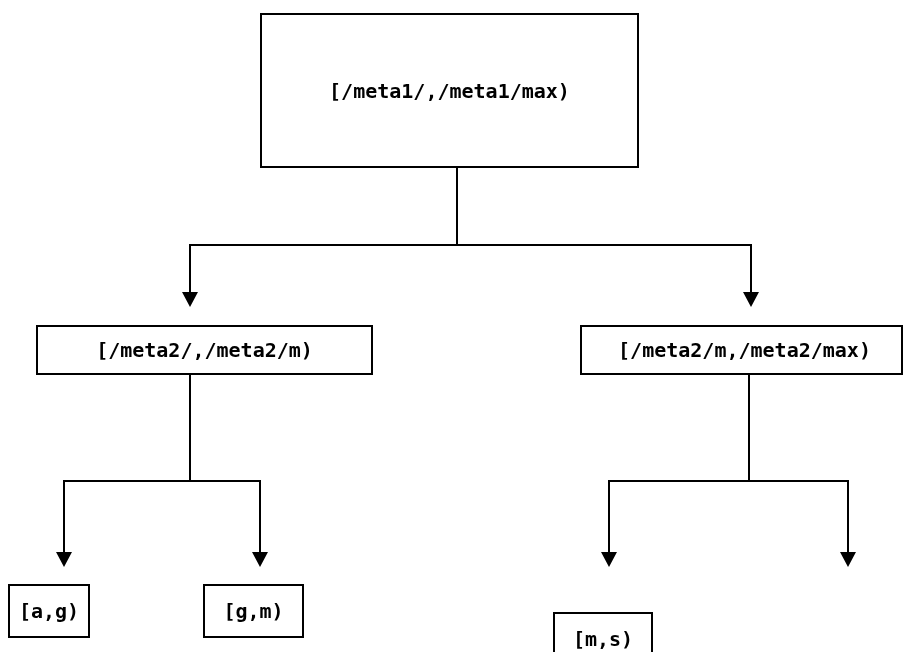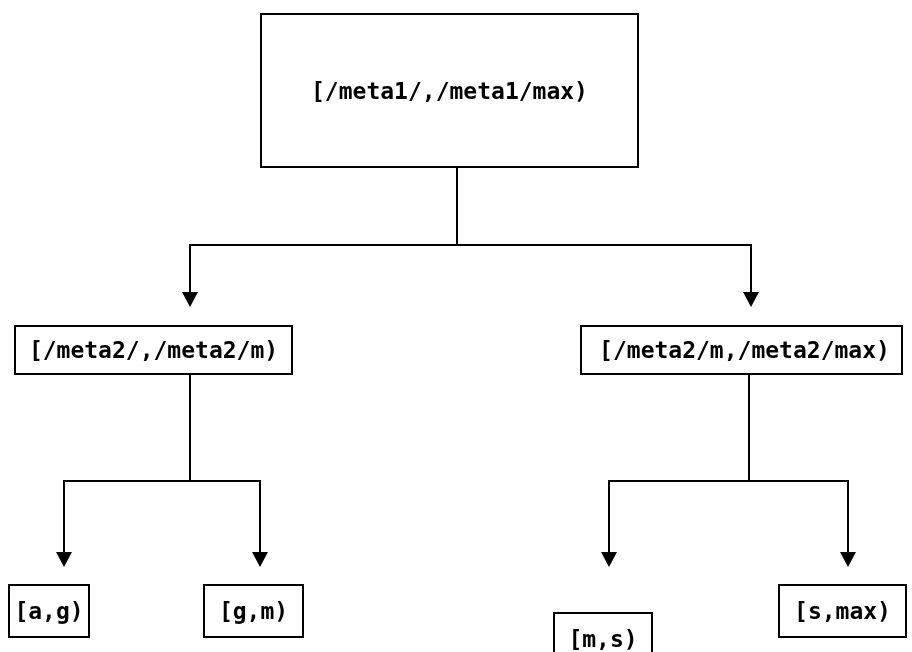--- a/index.html
+++ b/index.html
@@ -33,26 +33,26 @@
   }
   .node {
     position: absolute;
     box-sizing: border-box;
     border: 2px solid #000000;
     background: #ffffff;
     color: #000000;
     display: flex;
     align-items: center;
     justify-content: center;
-    font-size: 23px;
+    font-size: 20px;
     font-weight: bold;
     white-space: nowrap;
   }
   .node-root   { left: 260px; top: 13px;  width: 379px; height: 155px; }
-  .node-l2a    { left: 14px;  top: 325px; width: 279px; height: 50px;  }
+  .node-l2a    { left: 36px;  top: 325px; width: 337px; height: 50px;  }
   .node-l2b    { left: 580px; top: 325px; width: 323px; height: 50px; padding-left: 6px;  }
   .node-leaf1  { left: 8px;   top: 584px; width: 82px; height: 54px;  }
   .node-leaf2  { left: 203px; top: 584px; width: 101px; height: 54px;  }
   .node-leaf3  { left: 553px; top: 612px; width: 100px; height: 54px;  }
   .node-leaf4  { left: 778px; top: 584px; width: 129px; height: 54px;  }
 </style>
 </head>
 <body>
 
 <div class="canvas">
@@ -89,15 +89,14 @@
   <div class="node node-l2a">[/meta2/,/meta2/m)</div>
 
   <div class="node node-l2b">[/meta2/m,/meta2/max)</div>
 
   <div class="node node-leaf1">[a,g)</div>
 
   <div class="node node-leaf2">[g,m)</div>
 
   <div class="node node-leaf3">[m,s)</div>
 
-  <div class="node node-leaf4">[s,max)</div>
 
 </div>
 
 </body></html>

